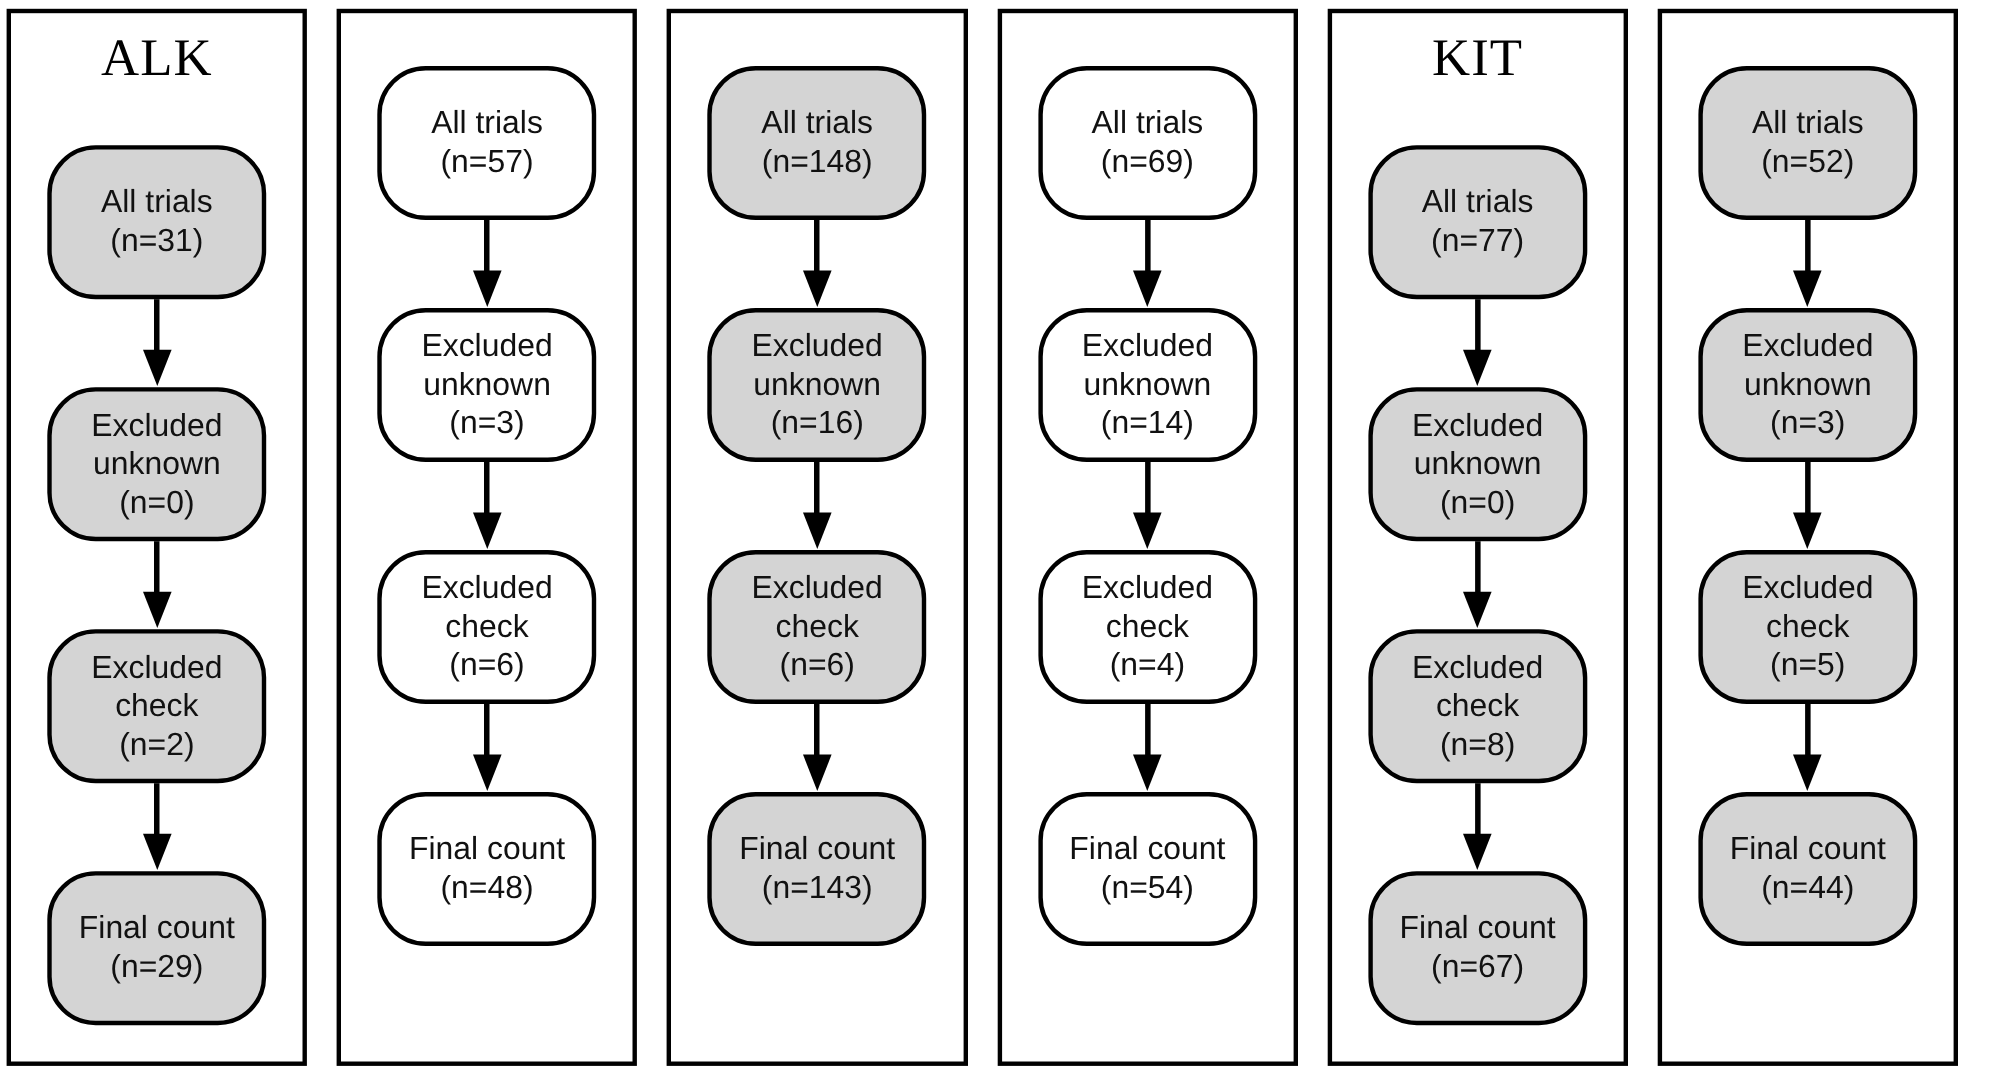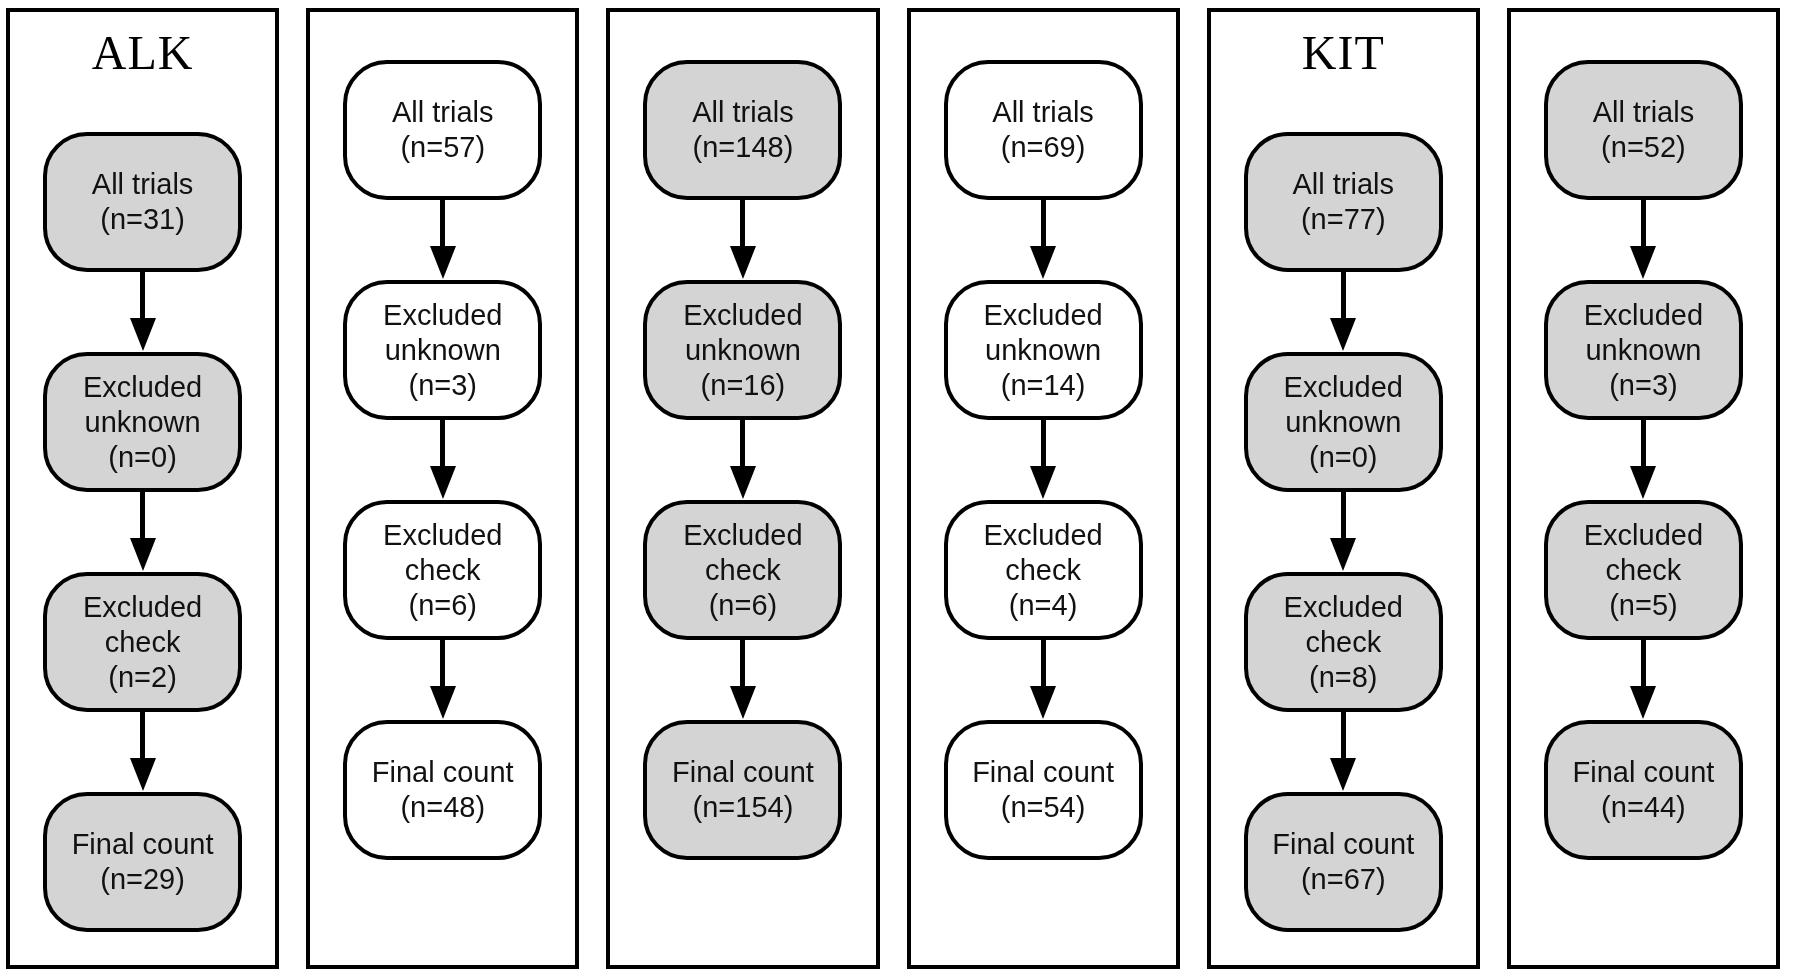--- a/index.html
+++ b/index.html
@@ -159,21 +159,21 @@
     <div class="node" style="background-color: rgb(212, 212, 212);">
       <div class="node-label">Excluded check</div>
       <div class="node-count">(n=6)</div>
     </div>
     <div class="arrow">
         <div class="arrow-stem"></div>
         <div class="arrow-head"></div>
       </div>
     <div class="node" style="background-color: rgb(212, 212, 212);">
       <div class="node-label">Final count</div>
-      <div class="node-count">(n=154)</div>
+      <div class="node-count">(n=143)</div>
     </div>
   </div>
 
   <div class="panel">
     <div class="node first" style="background-color: rgb(255, 255, 255);">
       <div class="node-label">All trials</div>
       <div class="node-count">(n=69)</div>
     </div>
     <div class="arrow">
         <div class="arrow-stem"></div>

